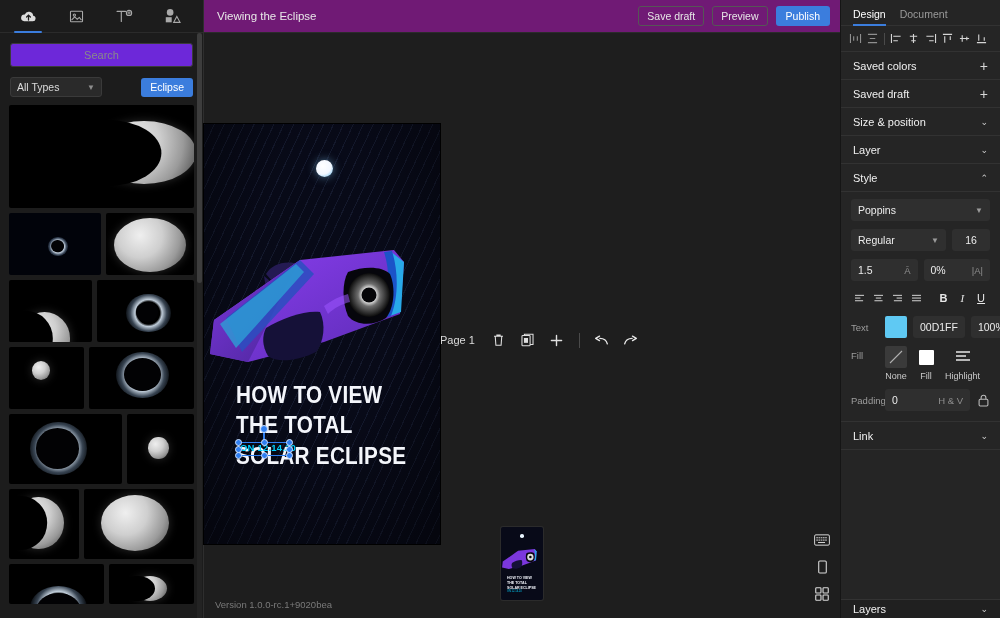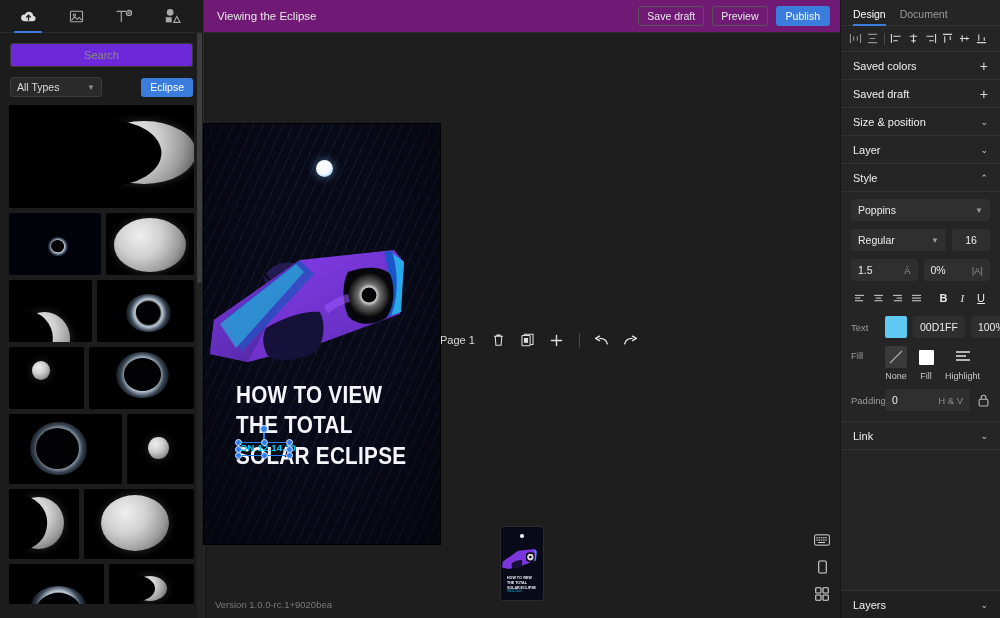--- a/index.html
+++ b/index.html
@@ -261,21 +261,21 @@
   .fill-opts { display: flex; gap: 8px; align-items: center; }
   .fill-opt { display:flex; flex-direction: column; align-items:center; gap: 3px; cursor: pointer; }
   .fill-box { width: 22px; height: 22px; border-radius: 2px; display:flex; align-items:center; justify-content:center; }
   .fill-box.none { background:#3a3a3a; }
   .fill-box.fill { background: transparent; }
   .fill-cap { font-size: 9px; color: #c9c9c9; }
   .pad-row { display:flex; align-items:center; gap: 6px; }
   .lock { width: 14px; display:flex; align-items:center; justify-content:center; cursor:pointer; }
   .rp-spacer { flex: 1; }
   .layers-bar {
-    height: 28px; display:flex; align-items:center; justify-content:space-between;
+    height: 19px; display:flex; align-items:center; justify-content:space-between;
     padding: 0 12px; border-top: 1px solid #333; background:#202020;
     font-size: 11px; color:#f0f0f0; cursor: pointer;
   }
 </style>
 </head>
 <body>
 
 <div class="app">
 
   <div class="left-panel">

